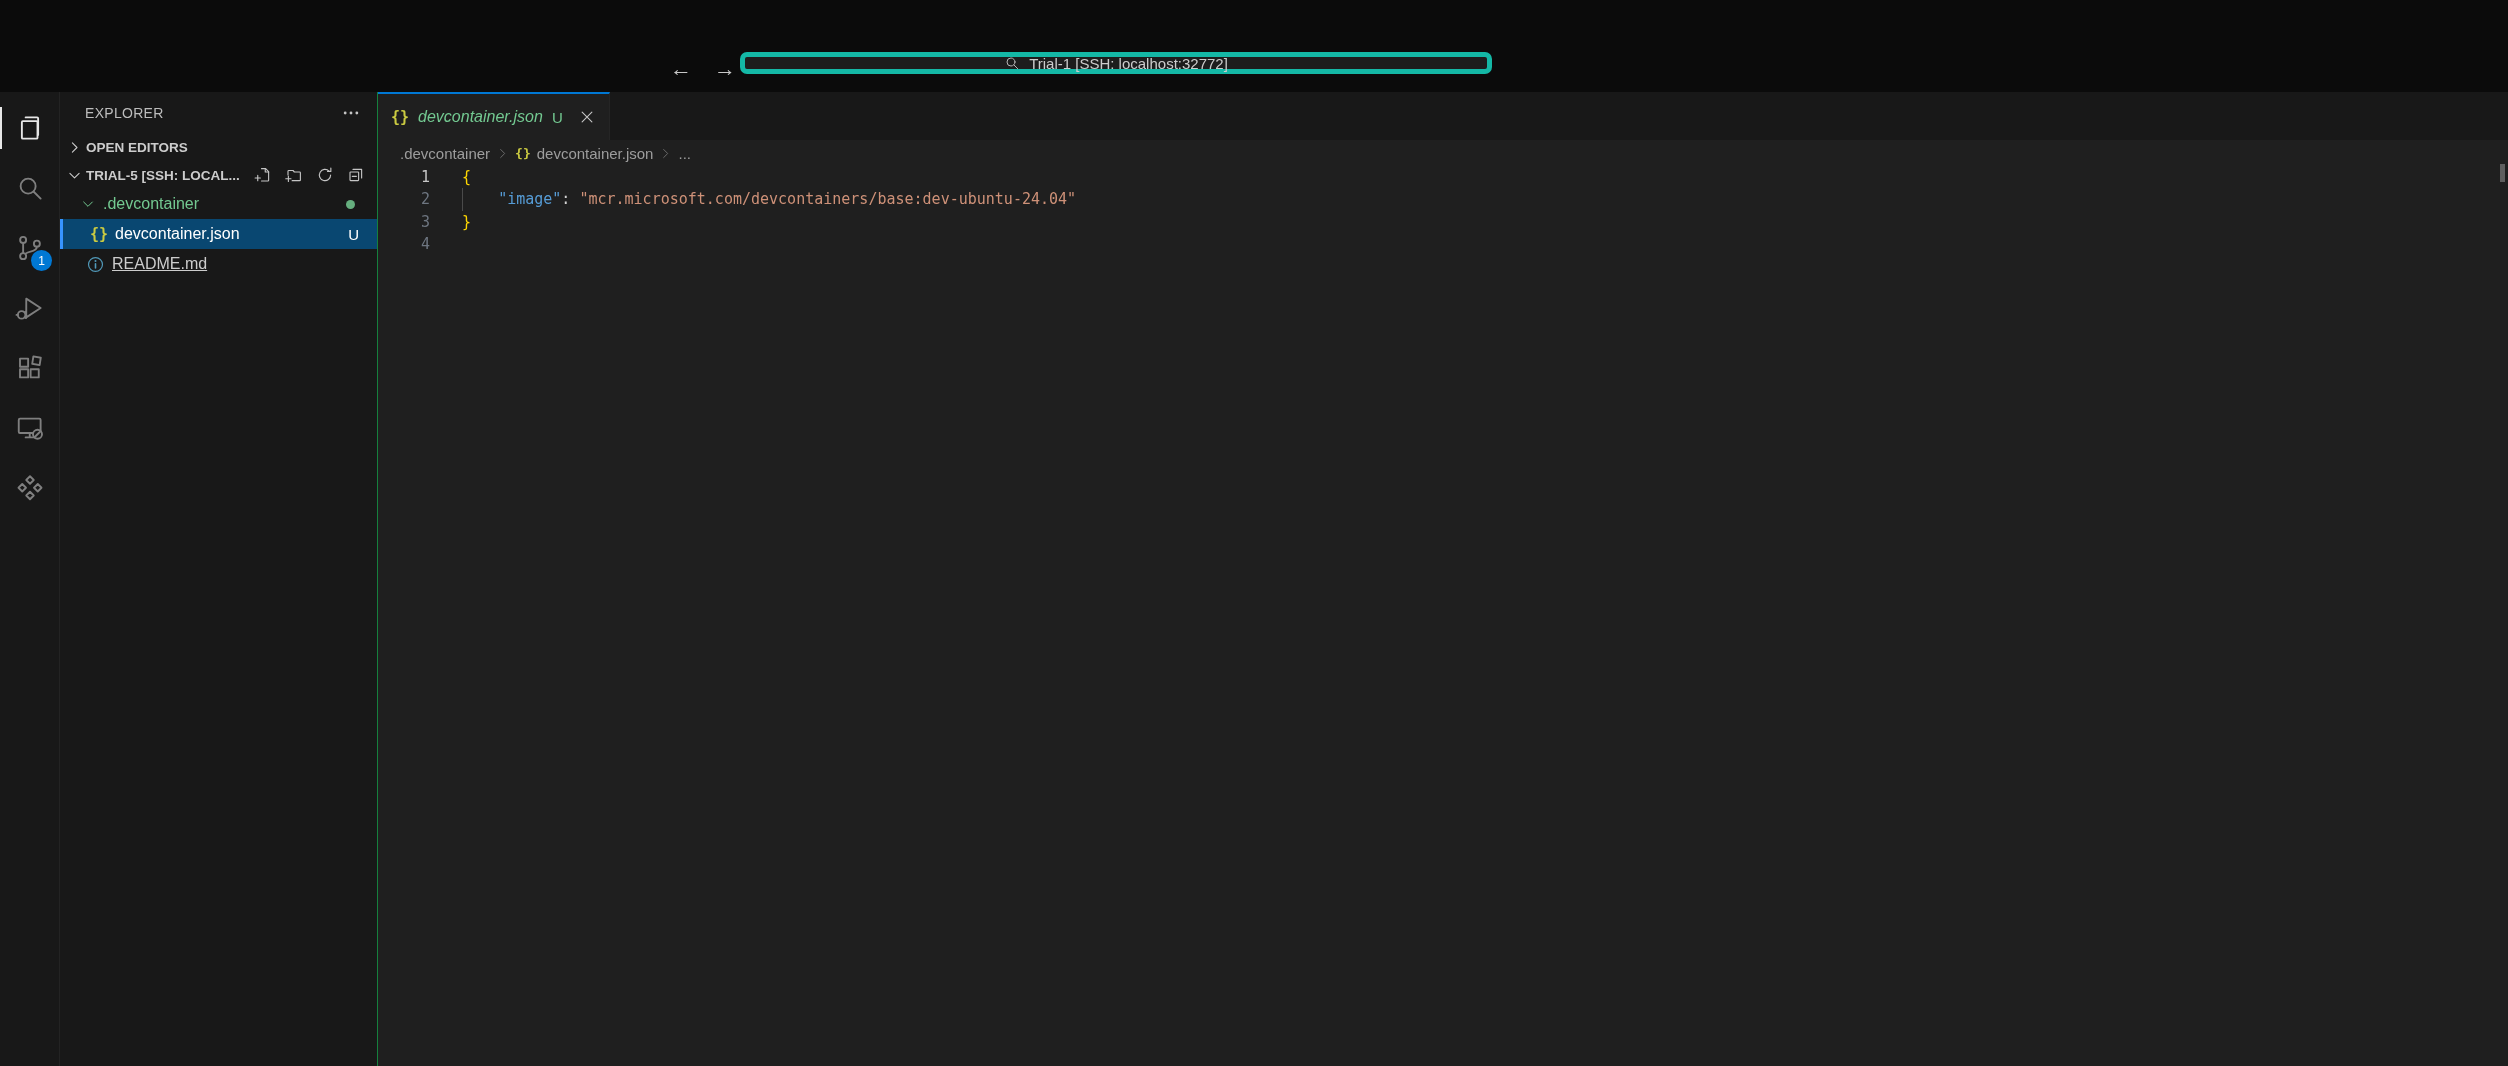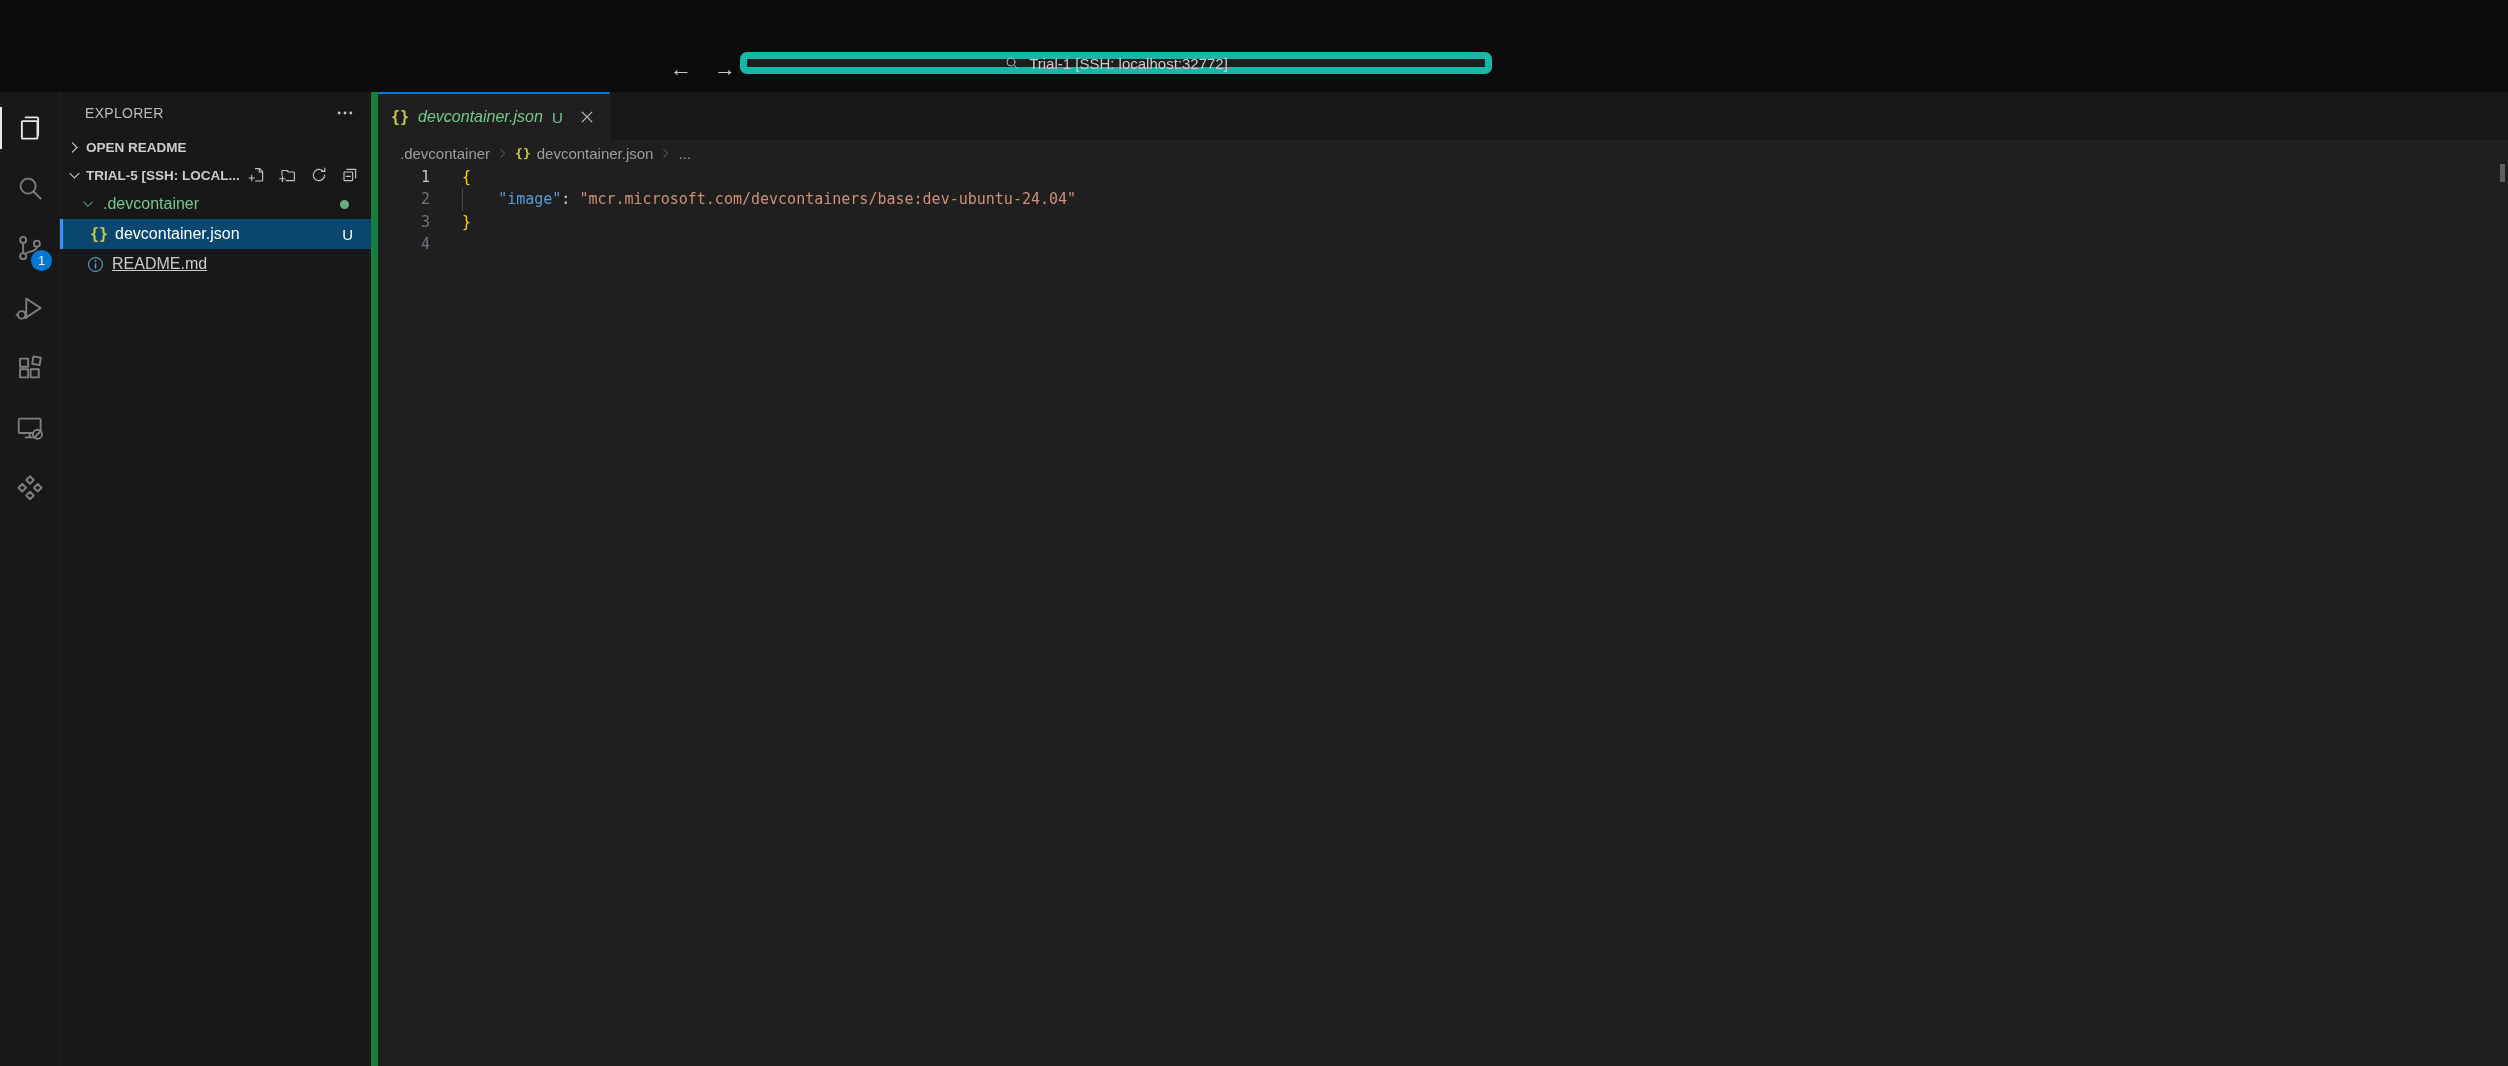--- a/index.html
+++ b/index.html
@@ -5,41 +5,41 @@
   * { margin:0; padding:0; box-sizing:border-box; }
   html,body { background:#000; }
   body { font-family:"Liberation Sans", sans-serif; }
   #app { position:relative; width:2508px; height:1066px; background:#1f1f1f; overflow:hidden; }
 
   
   .titlebar { position:absolute; left:0; top:0; width:2508px; height:92px; background:#0b0b0b; }
   .nav-arrows { position:absolute; left:664px; top:46px; height:46px; display:flex; align-items:center; gap:10px; }
   .nav-btn { color:#c8c8c8; font-size:22px; padding:2px 6px; border-radius:5px; cursor:pointer; }
   .command-center { position:absolute; left:740px; top:52px; width:752px; height:22px; background:#1d1d1d;
-    border:7px solid #14b8a6; border-radius:7px; display:flex; align-items:center; justify-content:center;
+    border:5px solid #14b8a6; border-radius:7px; display:flex; align-items:center; justify-content:center;
     gap:9px; color:#cccccc; font-size:15px; cursor:pointer; }
 
   
   .icon { display:inline-flex; }
   .icon svg { width:100%; height:100%; fill:none; stroke:currentColor; stroke-width:1.5; stroke-linecap:round; stroke-linejoin:round; }
   .icon svg .f { fill:currentColor; stroke:none; }
   .icon svg .mask { fill:#181818; stroke:none; }
 
   
   .activitybar { position:absolute; left:0; top:92px; width:60px; bottom:0; background:#181818; display:flex;
     flex-direction:column; padding-top:6px; border-right:1px solid #232323; }
   .ab-item { position:relative; height:60px; display:flex; align-items:center; justify-content:center; color:#7f7f7f; cursor:pointer; }
   .ab-item .icon { width:30px; height:30px; }
   .ab-item.active { color:#e7e7e7; }
   .ab-item.active::before { content:""; position:absolute; left:0; top:9px; bottom:9px; width:2px; background:#e7e7e7; }
   .ab-badge { position:absolute; right:7px; bottom:7px; min-width:21px; height:21px; border-radius:11px; background:#0078d4;
     color:#ffffff; font-size:12px; display:flex; align-items:center; justify-content:center; padding:0 4px; }
 
   
-  .sidebar { position:absolute; left:60px; top:92px; width:318px; bottom:0; background:#181818; border-right:7px solid #15803d; color:#cccccc; }
+  .sidebar { position:absolute; left:60px; top:92px; width:318px; bottom:0; background:#181818; border-right:1px solid #15803d; color:#cccccc; }
   .sidebar-header { height:41px; display:flex; align-items:center; padding:0 16px 0 25px; }
   .sb-title { font-size:14px; color:#bdbdbd; letter-spacing:.3px; }
   .sidebar-header .more { width:20px; height:20px; margin-left:auto; color:#c5c5c5; cursor:pointer; }
   .section-row { height:28px; display:flex; align-items:center; padding-left:6px; font-weight:bold; font-size:13.5px; color:#cccccc; cursor:pointer; }
   .section-row .chev { width:17px; height:17px; color:#cccccc; flex:none; }
   .section-row .sec-label { margin-left:3px; white-space:nowrap; }
   .section-actions { margin-left:auto; display:flex; gap:13px; padding-right:12px; }
   .section-actions .icon { width:18px; height:18px; color:#c5c5c5; cursor:pointer; }
 
   .tree-row { position:relative; height:30px; display:flex; align-items:center; font-size:16px; color:#cccccc; cursor:pointer; }
@@ -176,21 +176,21 @@
             <circle cx="19" cy="12" r="1.7" class="f"></circle>
           </svg>
         </span>
     </div>
     <div class="section-row">
       <span class="icon chev">
           <svg viewBox="0 0 24 24">
             <path d="M9 5.5l6.5 6.5L9 18.5"></path>
           </svg>
         </span>
-      <span class="sec-label">OPEN README</span>
+      <span class="sec-label">OPEN EDITORS</span>
     </div>
     <div class="section-row">
       <span class="icon chev">
           <svg viewBox="0 0 24 24">
             <path d="M5.5 9l6.5 6.5L18.5 9"></path>
           </svg>
         </span>
       <span class="sec-label">TRIAL-5 [SSH: LOCAL...</span>
       <span class="section-actions" id="section-actions">
           <span class="icon" style="width: 18px; height: 18px; color: rgb(197, 197, 197);">

